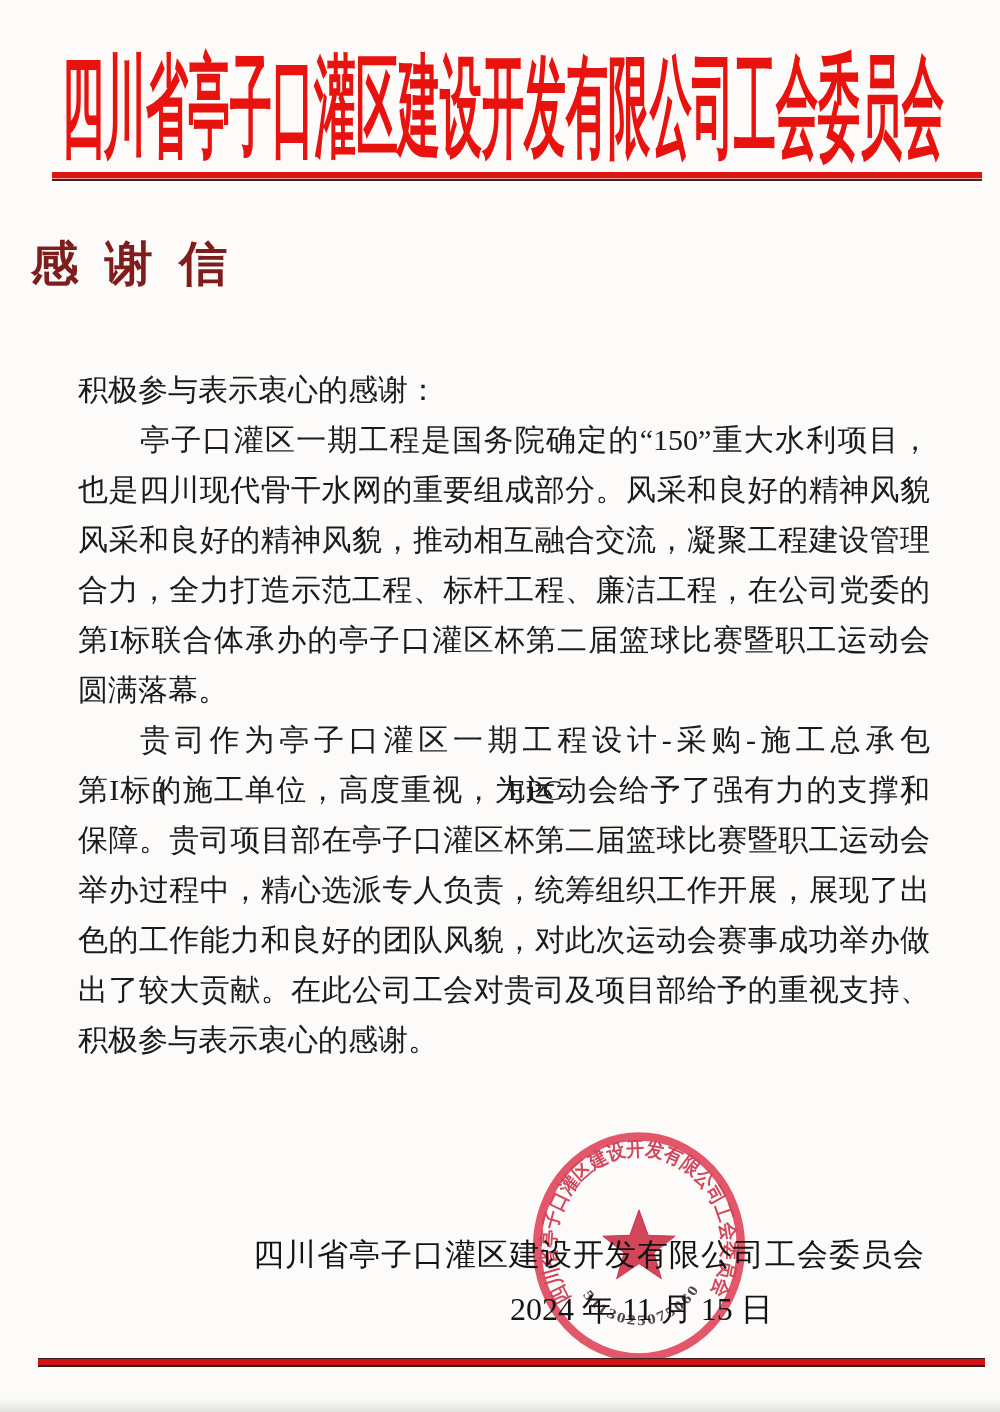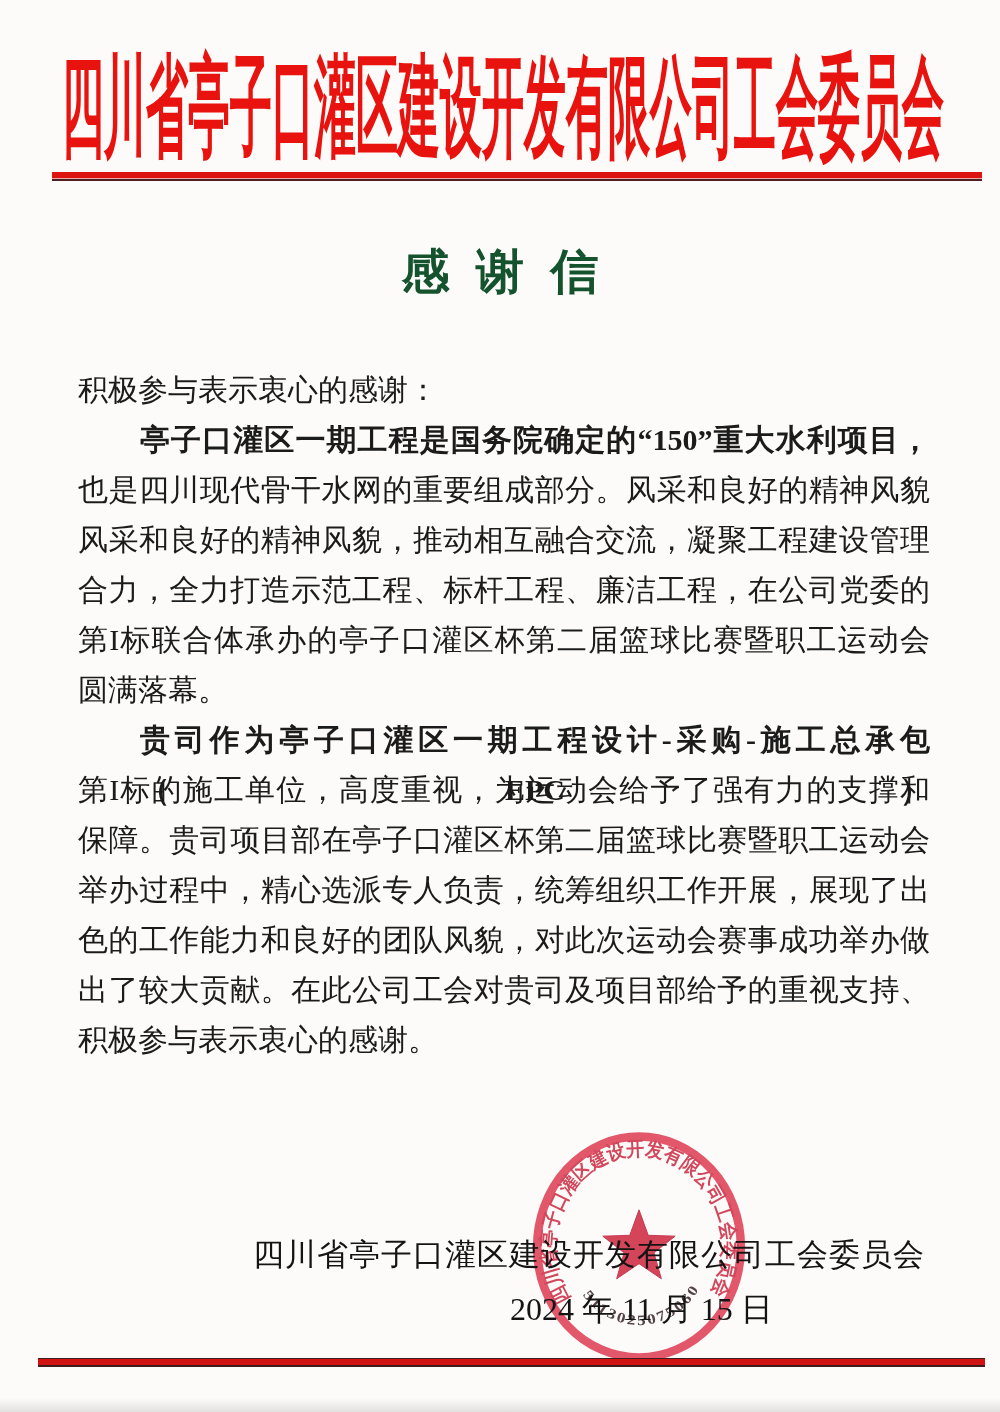--- a/index.html
+++ b/index.html
@@ -16,31 +16,31 @@
     transform:scaleY(2.65);transform-origin:50% 0;
     white-space:nowrap;letter-spacing:0;
   }
   .rule-top{
     position:absolute;top:172px;left:52px;right:18px;height:10px;
     background:linear-gradient(to bottom,#dc1510 0 58%,#f2a7a2 58% 74%,#4d2020 74% 92%,rgba(77,32,32,0) 92%);
   }
   
   .doc-title{
     position:absolute;top:228px;left:0;right:0;
-    text-align:center;font-size:48px;font-weight:bold;color:#14532d;
-    letter-spacing:0.55em;text-indent:0.55em;margin:12px;
+    text-align:left;font-size:48px;font-weight:bold;color:#7f1d1d;
+    letter-spacing:0.55em;text-indent:0.55em;margin:4px;
   }
   
   .body-block{
     position:absolute;top:365px;left:78px;width:852px;
     font-size:30px;color:#1b1b1b;
   }
   .line{height:50px;line-height:50px;white-space:nowrap;}
   .line.just{white-space:normal;text-align:justify;text-align-last:justify;}
-  .line.indent{padding-left:62px;font-weight:bold;}
+  .line.indent{padding-left:62px;}
   
   .signature{
     position:absolute;top:1234px;right:75px;
     font-size:31px;color:#141414;letter-spacing:1px;white-space:nowrap;
   }
   .date-line{
     position:absolute;top:1288px;left:510px;width:270px;
     font-size:32px;color:#141414;white-space:nowrap;
   }
   

